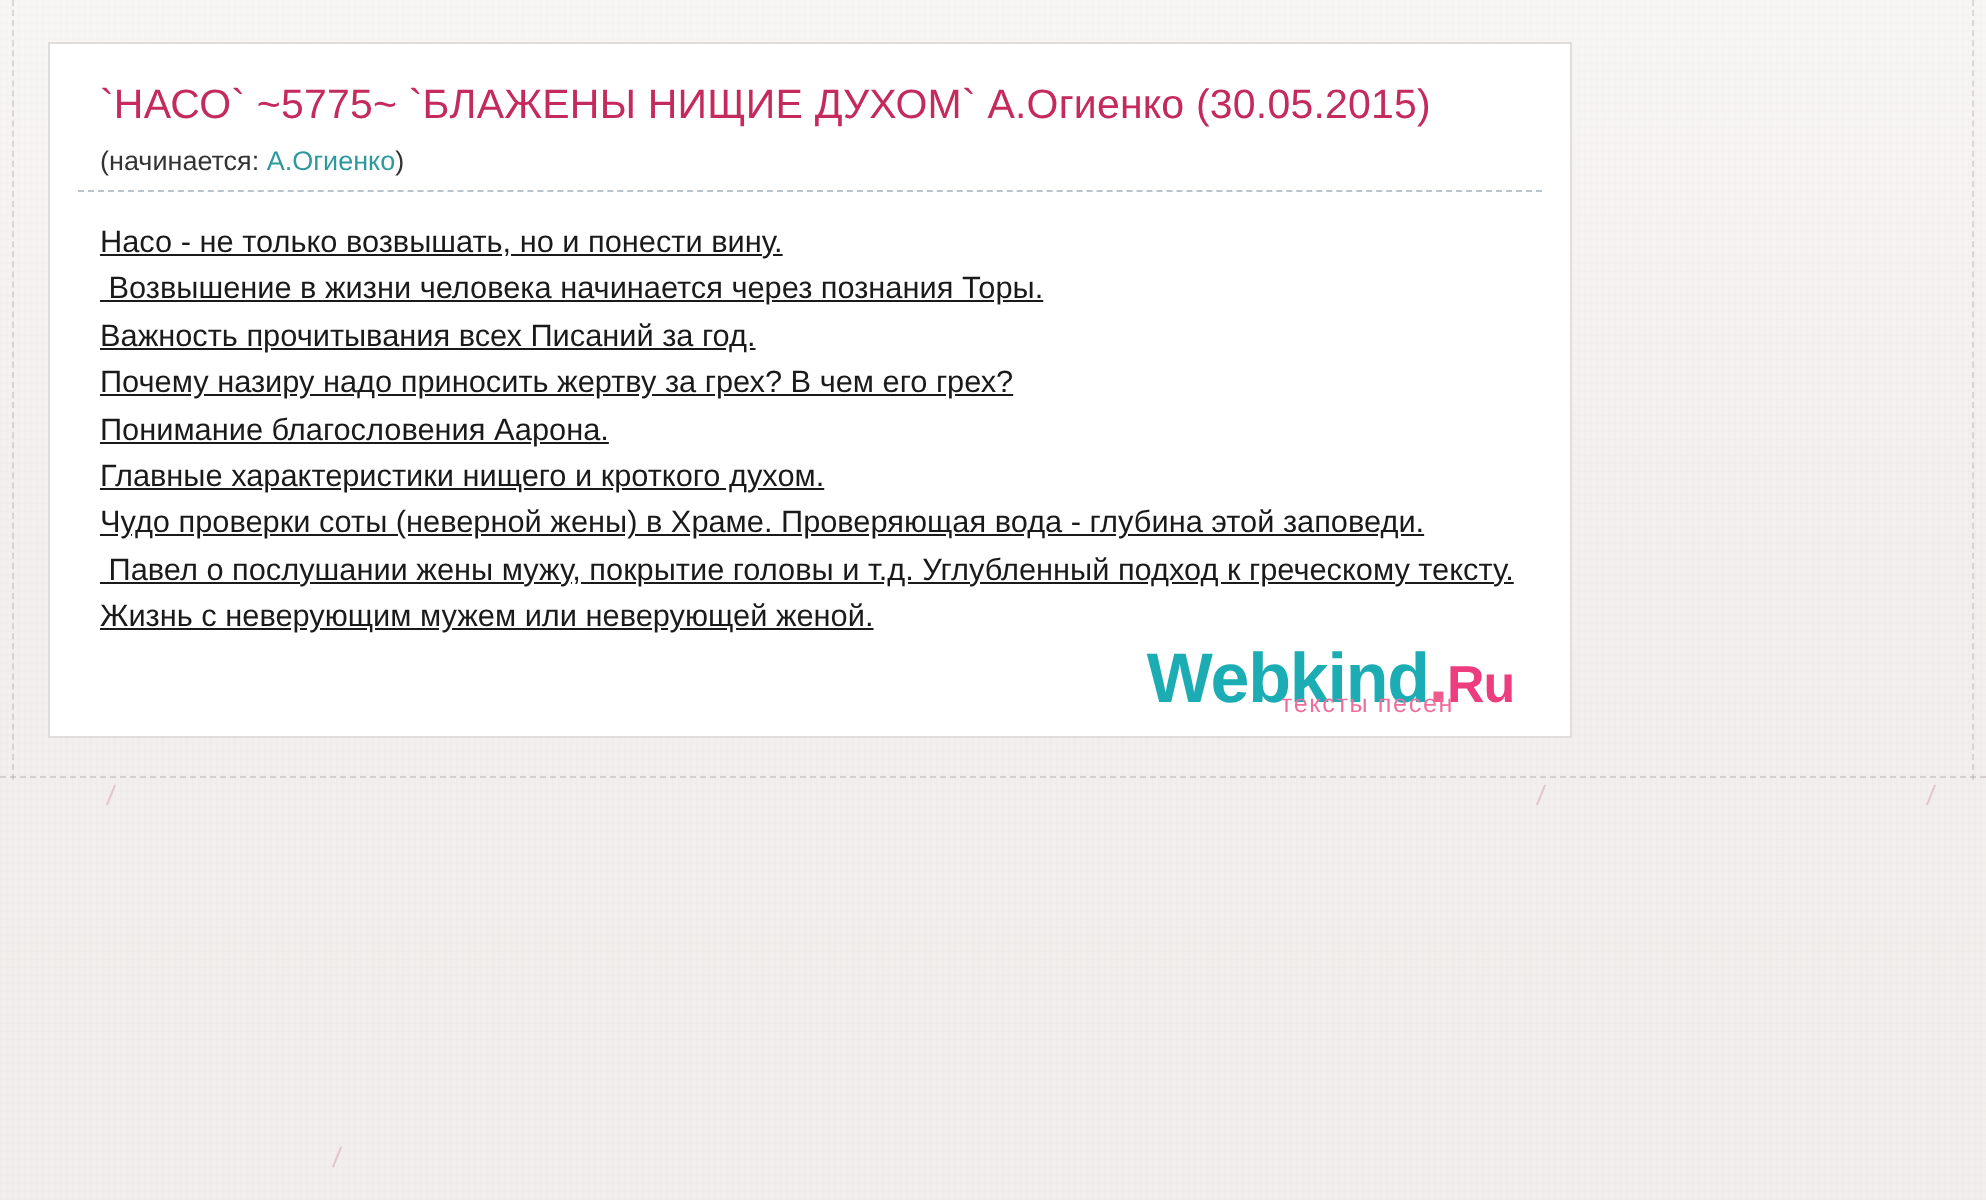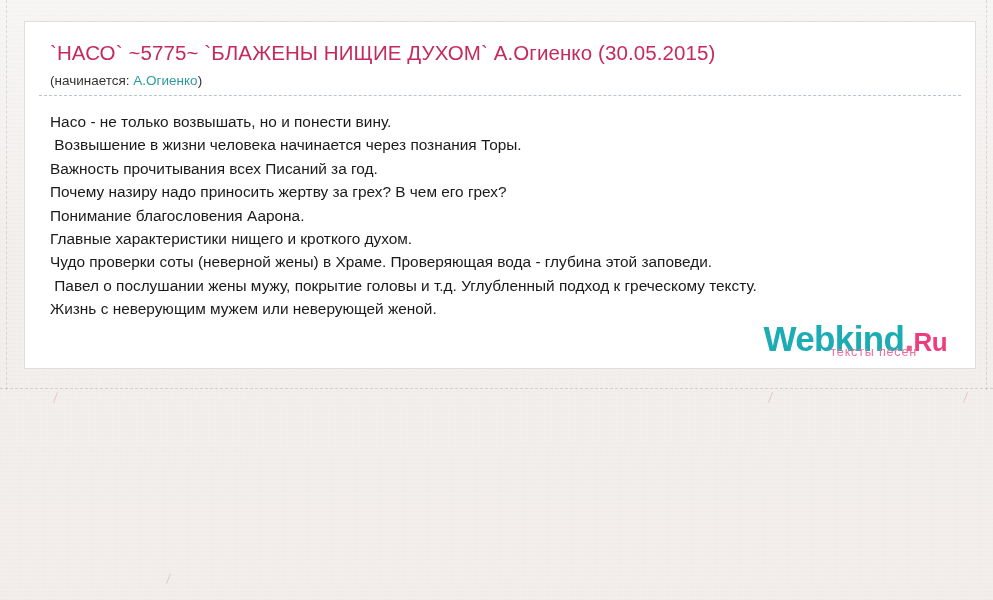--- a/index.html
+++ b/index.html
@@ -52,21 +52,21 @@
     background: rgba(205,150,165,0.45);
     transform: rotate(22deg);
     pointer-events: none;
   }
 
   
   .song-card {
     position: absolute;
     left: 25px;
     top: 22px;
-    width: 950px;
+    width: 760px;
     height: 346px;
     background: #ffffff;
     box-sizing: border-box;
     padding: 18px 14px 16px 14px;
     box-shadow: 0 0 0 1px rgba(222,218,216,0.9);
   }
 
   .song-title {
     margin: 0;
     padding: 0 0 0 11px;
@@ -91,20 +91,21 @@
     text-decoration: none;
     margin-top: 37px;
   }
 
   .lyrics-body {
     padding: 14px 0 0 11px;
     font-size: 15.4px;
     line-height: 23.4px;
     color: #1a1a1a;
     white-space: pre;
+    text-decoration: underline;
   }
   .lyric-line {
     white-space: pre;
   }
 
   
   .site-logo {
     position: absolute;
     right: 28px;
     bottom: 8px;

